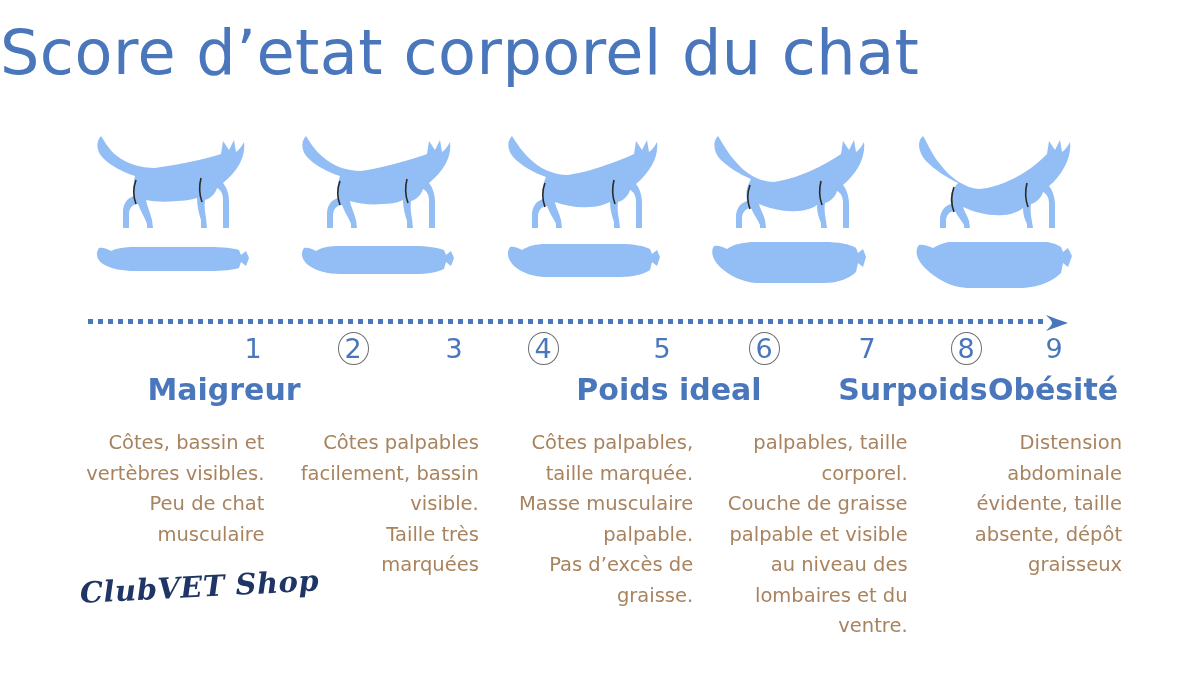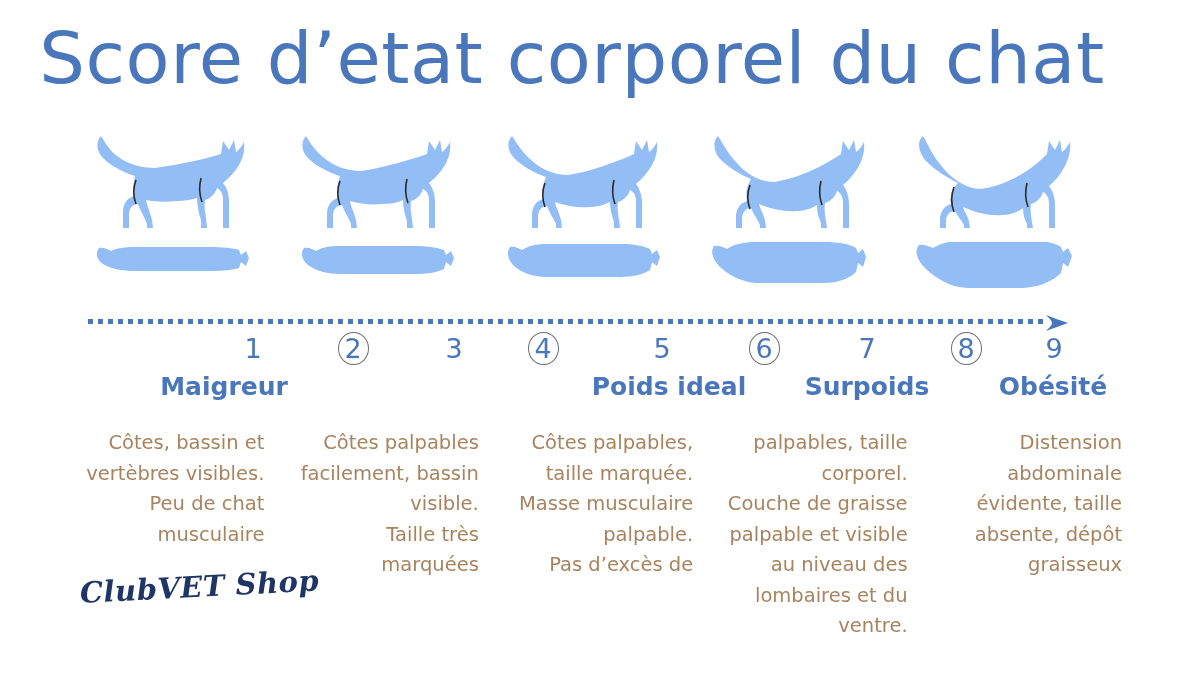--- a/index.html
+++ b/index.html
@@ -8,23 +8,22 @@
     background:#ffffff;
     font-family:"Liberation Sans", sans-serif;
     overflow:hidden;
     position:relative;
   }
   .stage{position:relative;width:1188px;height:692px;}
 
   
   .title{
     position:absolute;left:0;top:16px;width:1144px;
-    text-align:center;
     font-family:"DejaVu Sans", sans-serif;
-    font-size:72px;
+    font-size:62px;
     font-weight:400;
     letter-spacing:0.5px;
     color:#4A77BC;
     white-space:nowrap;
   }
 
   
   .cats-row{
     position:absolute;left:76px;top:128px;width:1028px;height:172px;
     display:flex;
@@ -80,21 +79,21 @@
   .num span{position:relative;}
 
   
   .cats-labels{
     position:absolute;left:76px;top:372px;width:1028px;height:34px;
   }
   .catlabel{
     position:absolute;top:0;
     transform:translateX(-50%);
     font-family:"DejaVu Sans", sans-serif;
-    font-size:25px;
+    font-size:30px;
     font-weight:bold;
     color:#4A77BC;
     white-space:nowrap;
   }
 
   
   .desc-row{
     position:absolute;left:58px;top:428px;width:1072px;
     display:flex;
     align-items:flex-start;
@@ -266,21 +265,21 @@
     <div class="num" style="left:586px"><span>5</span></div>
     <div class="num ringed" style="left:688px"><span>6</span></div>
     <div class="num" style="left:791px"><span>7</span></div>
     <div class="num ringed" style="left:890px"><span>8</span></div>
     <div class="num" style="left:978px"><span>9</span></div>
   </div>
 
   <div class="cats-labels">
     <div class="catlabel" style="left:148px">Maigreur</div>
     <div class="catlabel" style="left:593px">Poids ideal</div>
-    <div class="catlabel" style="left:791px">Surpoids</div>
+    <div class="catlabel" style="left:837px">Surpoids</div>
     <div class="catlabel" style="left:977px">Obésité</div>
   </div>
 
   <div class="desc-row">
     <div class="desc-col">
         <p>Côtes, bassin et</p>
         <p>vertèbres visibles.</p>
         <p>Peu de chat</p>
         <p>musculaire</p>
       </div>
@@ -290,20 +289,21 @@
         <p>visible.</p>
         <p>Taille très</p>
         <p>marquées</p>
       </div>
     <div class="desc-col">
         <p>Côtes palpables,</p>
         <p>taille marquée.</p>
         <p>Masse musculaire</p>
         <p>palpable.</p>
         <p>Pas d’excès de</p>
+        <p>graisse.</p>
       </div>
     <div class="desc-col">
         <p>palpables, taille</p>
         <p>corporel.</p>
         <p>Couche de graisse</p>
         <p>palpable et visible</p>
         <p>au niveau des</p>
         <p>lombaires et du</p>
         <p>ventre.</p>
       </div>

